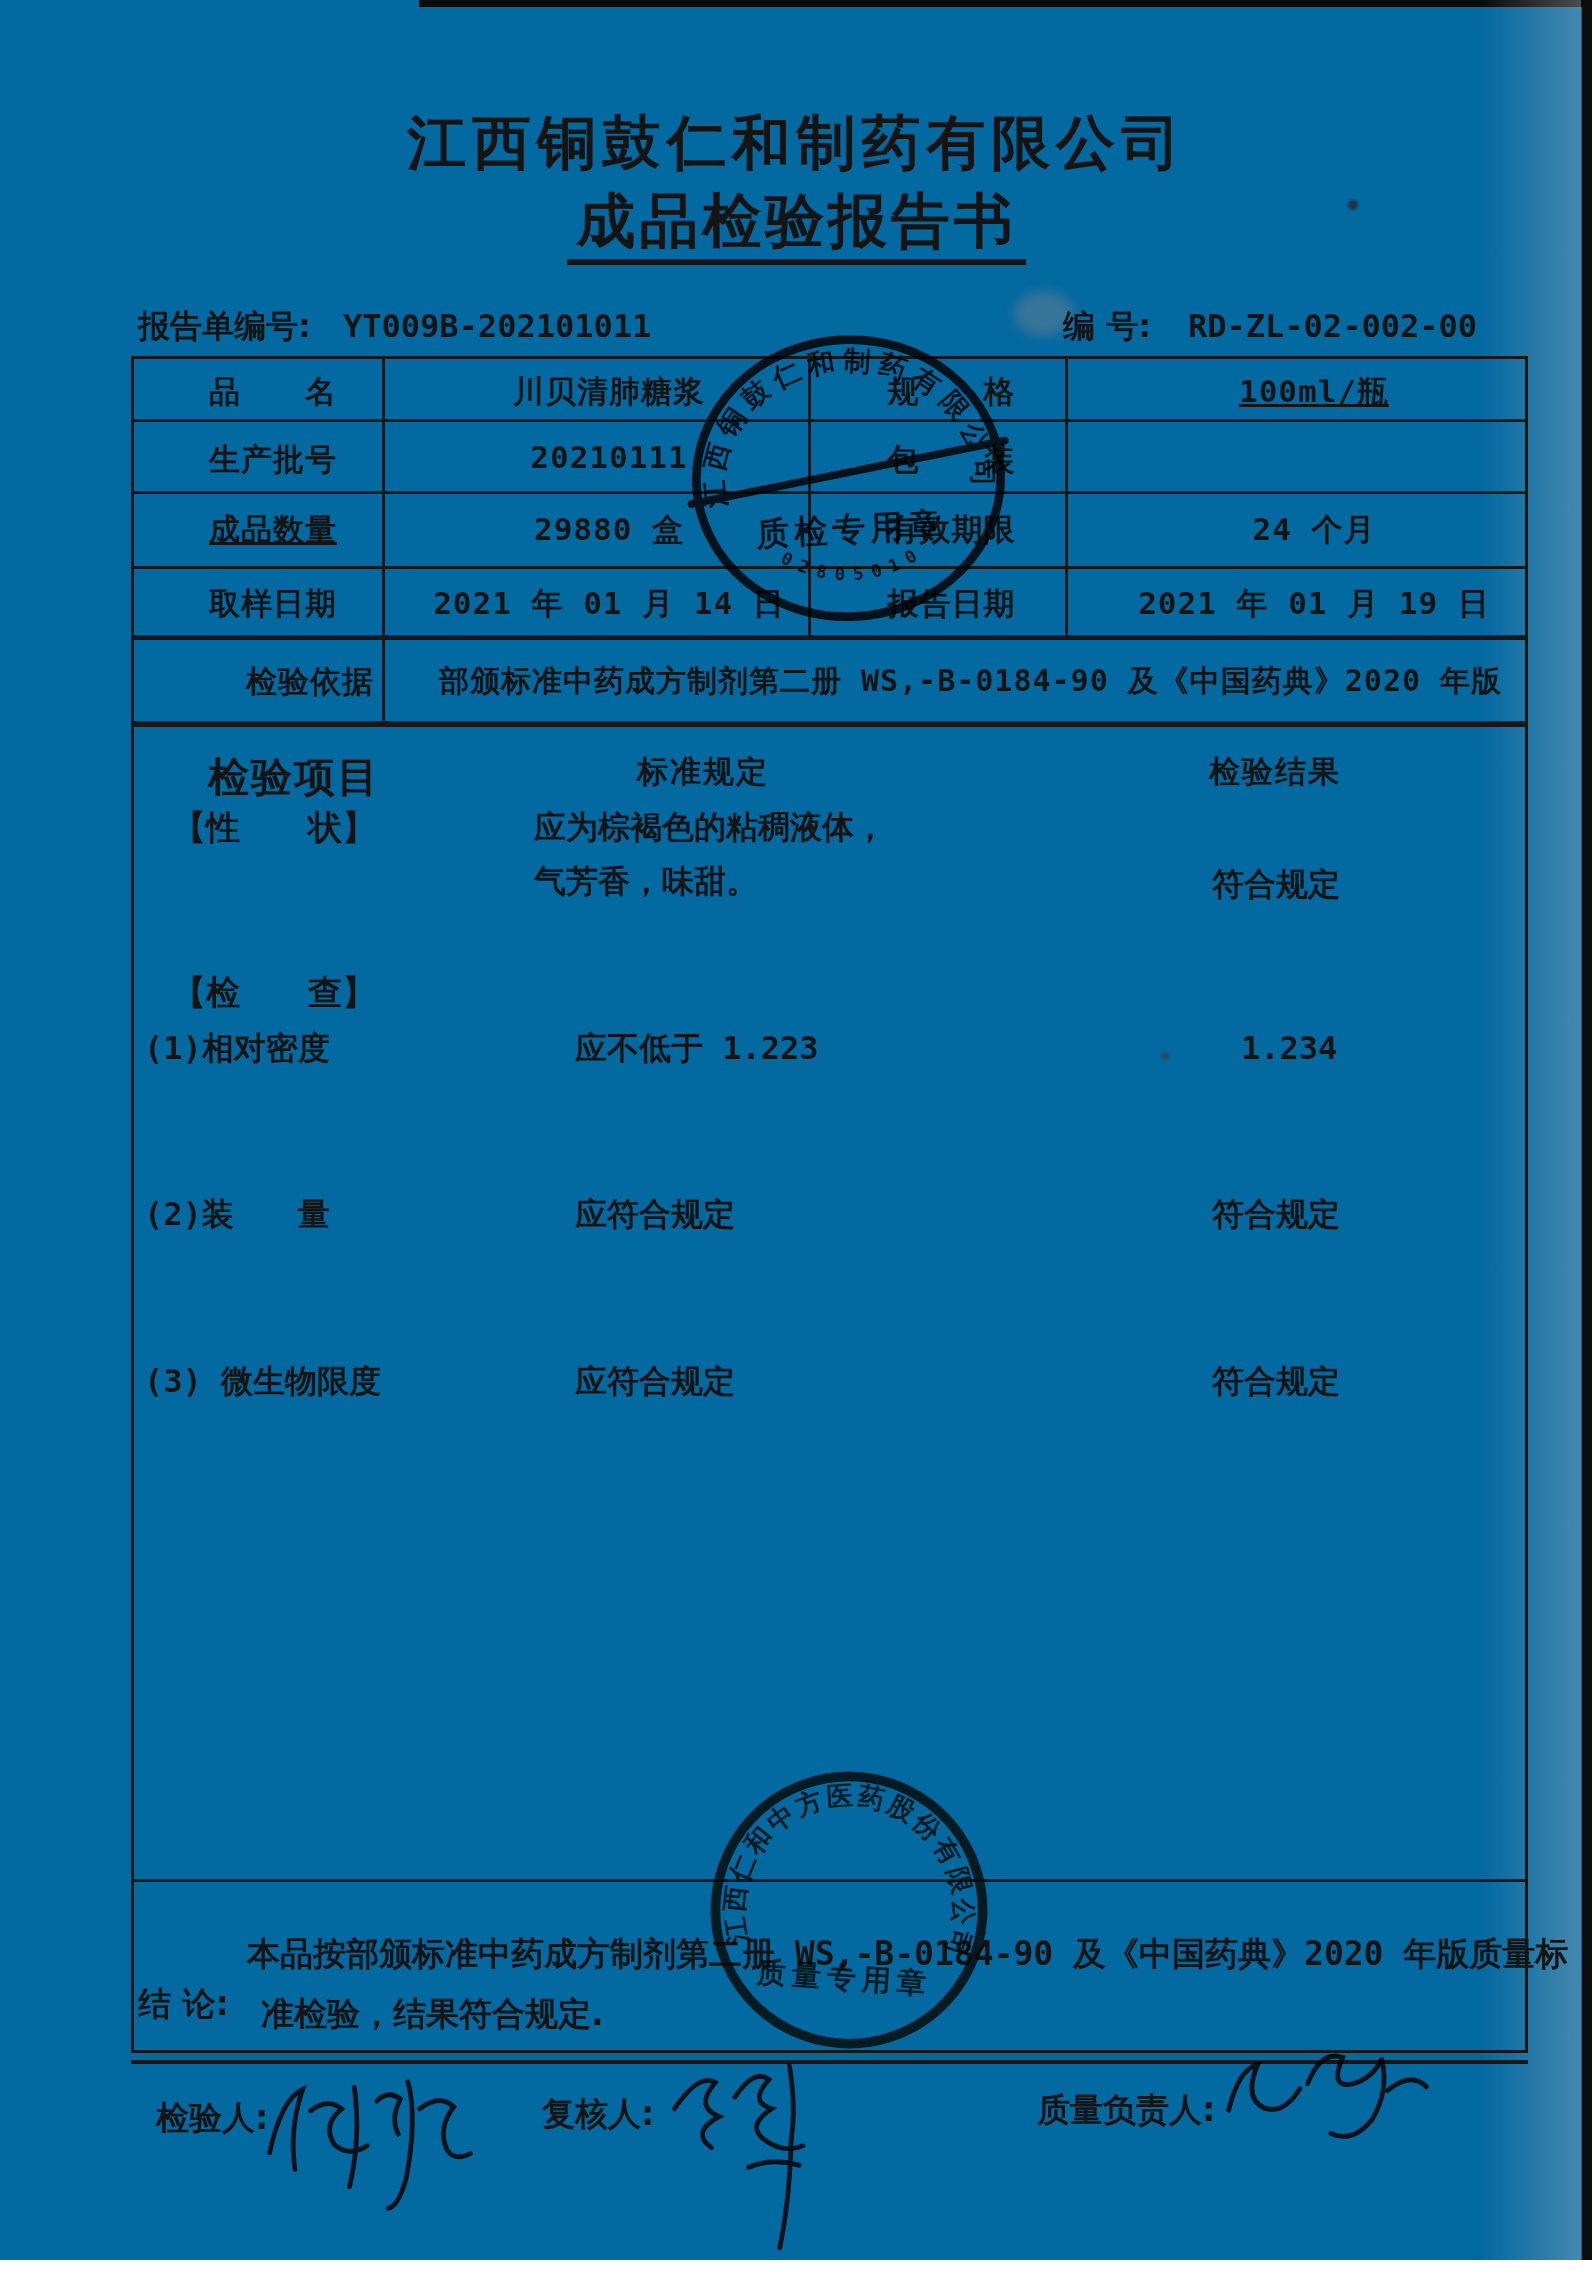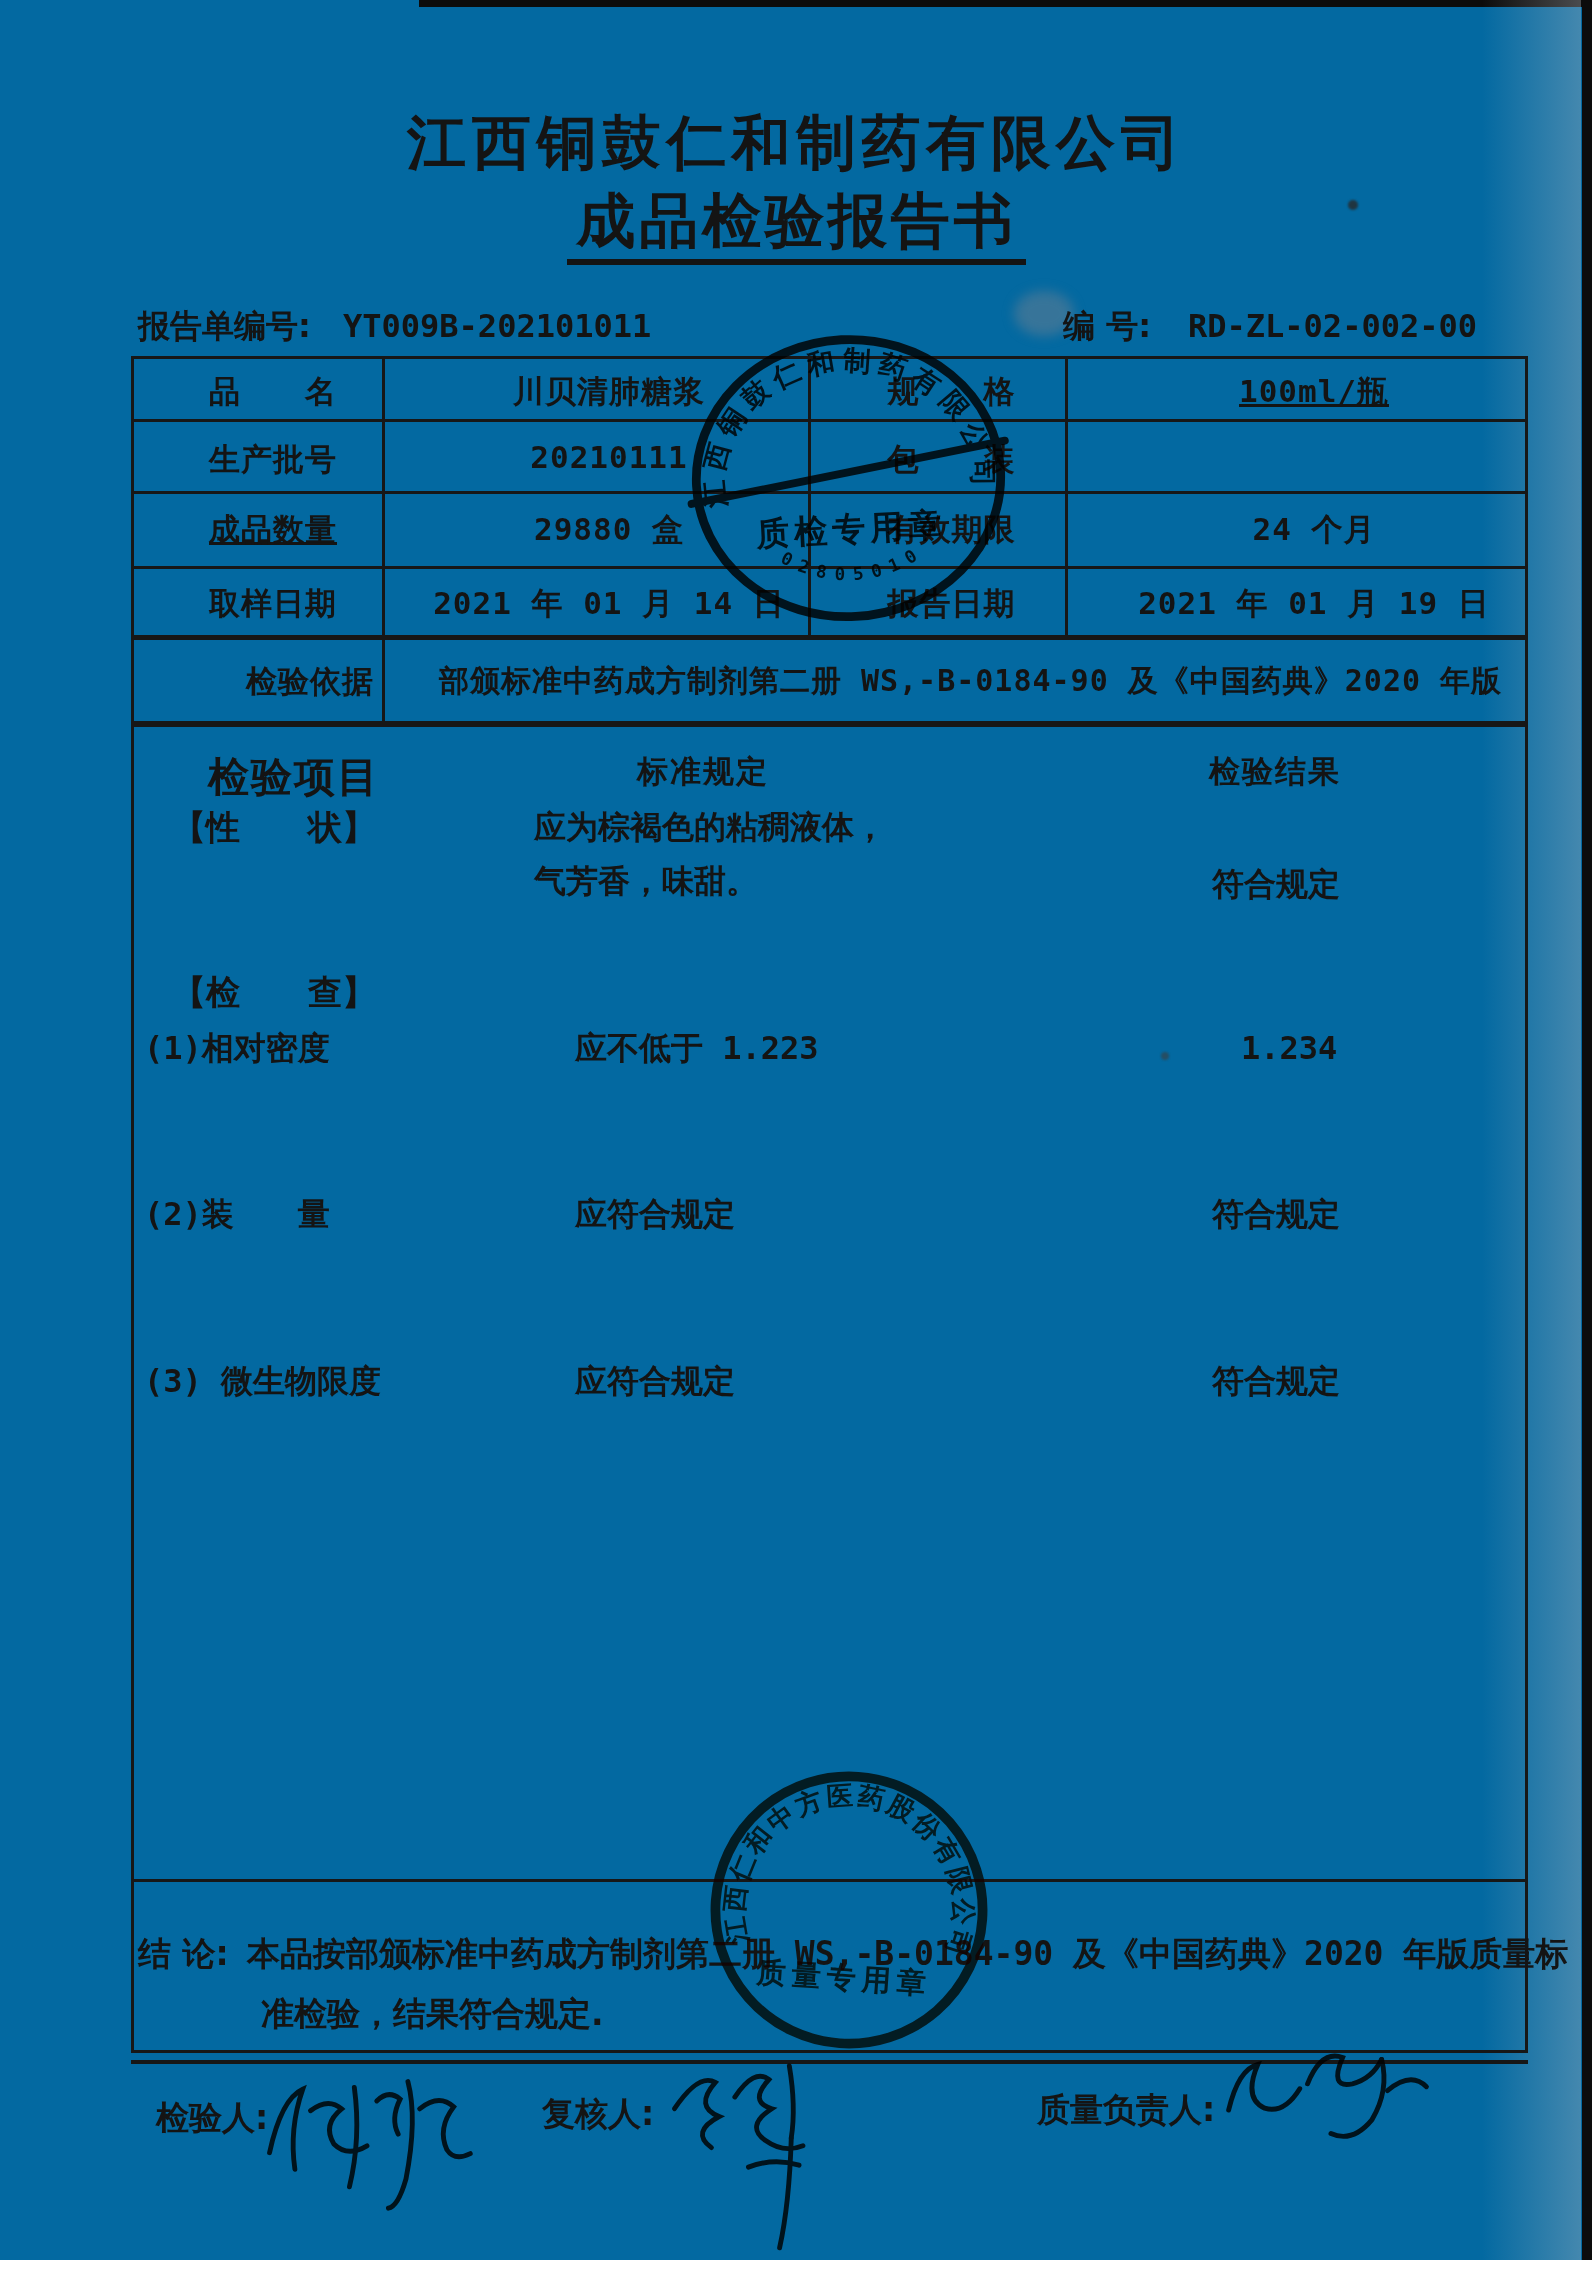--- a/index.html
+++ b/index.html
@@ -102,21 +102,21 @@
   <div class="t num" style="left:1241px;top:1030px;font-size:32px;">1.234</div>
 
   <div class="t num" style="left:144px;top:1196px;font-size:32px;">(2)装　　量</div>
   <div class="t" style="left:575px;top:1196px;font-size:32px;">应符合规定</div>
   <div class="t" style="left:1212px;top:1196px;font-size:32px;">符合规定</div>
 
   <div class="t num" style="left:144px;top:1363px;font-size:32px;">(3) 微生物限度</div>
   <div class="t" style="left:575px;top:1363px;font-size:32px;">应符合规定</div>
   <div class="t" style="left:1212px;top:1363px;font-size:32px;">符合规定</div>
 
-  <div class="t" style="left:138px;top:1935px;font-size:33px;">结 论:</div>
+  <div class="t" style="left:138px;top:1985px;font-size:33px;">结 论:</div>
   <div class="t num" style="left:247px;top:1935px;font-size:33px;">本品按部颁标准中药成方制剂第二册 WS,-B-0184-90 及《中国药典》2020 年版质量标</div>
   <div class="t" style="left:261px;top:1995px;font-size:33px;">准检验，结果符合规定.</div>
 
   <div class="t" style="left:156px;top:2099px;font-size:33px;">检验人:</div>
   <div class="t" style="left:542px;top:2095px;font-size:33px;">复核人:</div>
   <div class="t" style="left:1037px;top:2091px;font-size:33px;">质量负责人:</div>
 
   <svg class="stamp" style="left:252px;top:2060px;" width="229" height="161" viewBox="0 0 235 165">
     <g stroke="#1a1a1a" stroke-width="5" fill="none" stroke-linecap="round">
       <path d="M18,95 Q30,40 52,30 Q38,70 44,112"></path>

